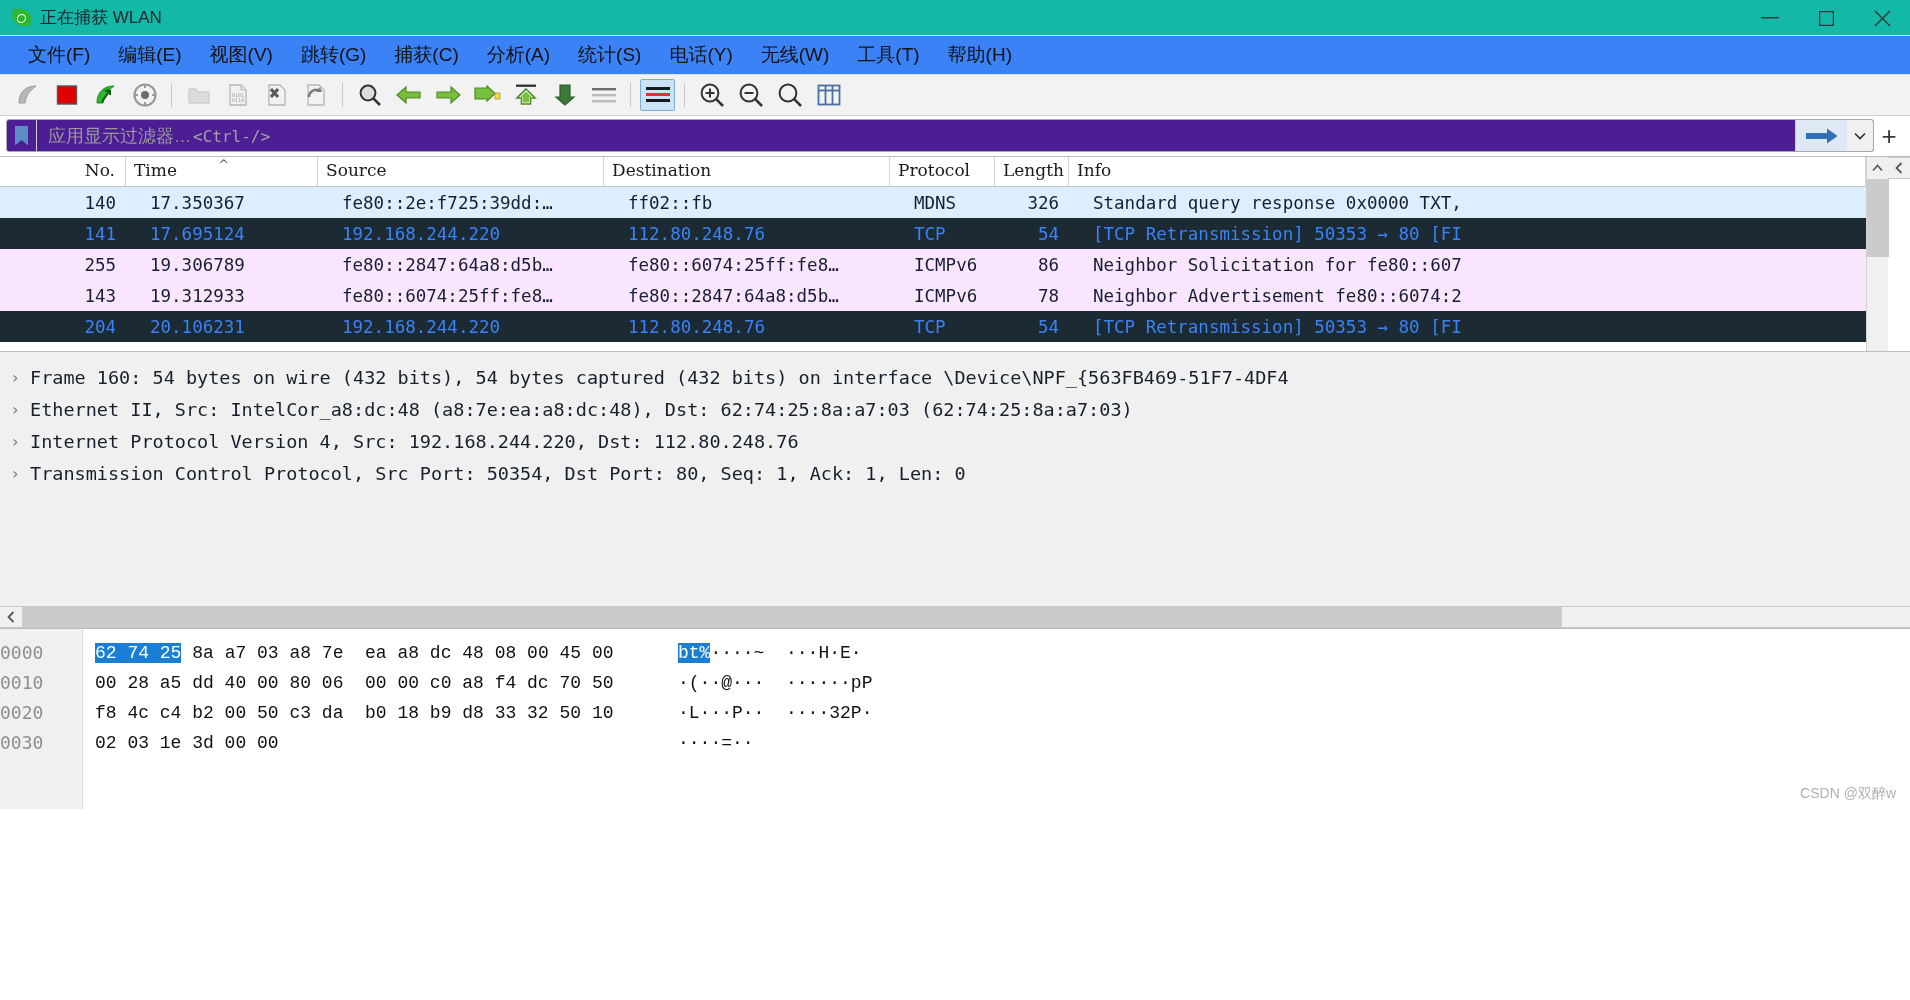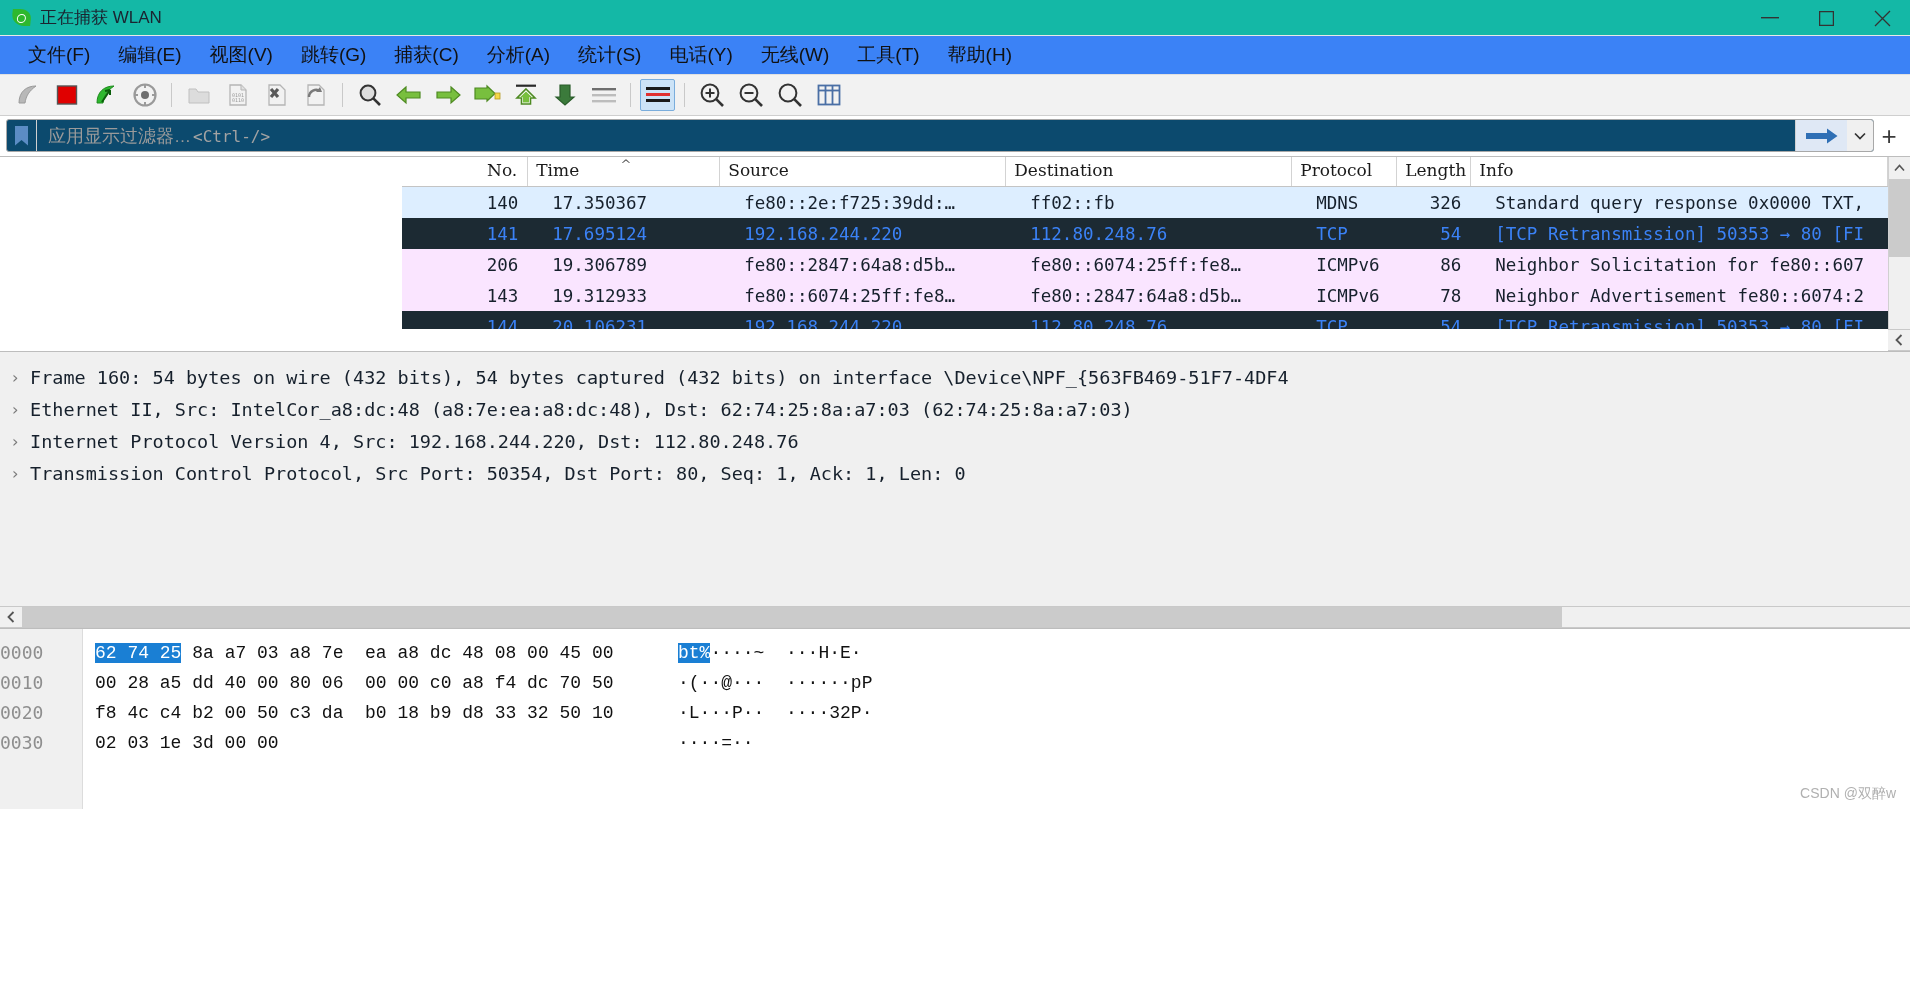--- a/index.html
+++ b/index.html
@@ -109,21 +109,21 @@
     background: #ffffff;
     padding: 3px 6px 4px 6px;
   }
   .filter-box {
     flex: 1;
     height: 33px;
     border: 1px solid #a8a8a8;
     border-radius: 3px;
     display: flex;
     align-items: center;
-    background: #0c4a6e;
+    background: #4c1d95;
     overflow: hidden;
   }
   .bookmark {
     width: 30px; height: 31px;
     display: flex; align-items: center; justify-content: center;
     border-right: 1px solid #d0d0d0;
     flex: none;
   }
   .bm-shape {
     width: 13px; height: 20px;
@@ -165,25 +165,24 @@
     font-size: 26px;
     color: #3b3b3b;
     line-height: 1;
     flex: none;
   }
 
   
   .packet-list {
     height: 195px;
     display: flex;
-    flex-direction: column;
+    flex-direction: row;
     background: #ffffff;
     border-top: 1px solid #bdbdbd;
     position: relative;
-    align-items: flex-end;
   }
   .pl-body-wrap { display: flex; flex: 1; min-height: 0; }
   .pl-cols { flex: 1; overflow: hidden; position: relative; }
   .pl-header {
     display: flex;
     height: 30px;
     background: #ffffff;
     border-bottom: 1px solid #c4c4c4;
     font-family: "DejaVu Serif", serif;
     font-size: 17px;
@@ -581,41 +580,41 @@
           <div class="cell c-no">141</div>
           <div class="cell c-time">17.695124</div>
           <div class="cell c-src">192.168.244.220</div>
           <div class="cell c-dst">112.80.248.76</div>
           <div class="cell c-proto">TCP</div>
           <div class="cell c-len">54</div>
           <div class="cell c-info">[TCP Retransmission] 50353 → 80 [FI</div>
         </div>
 
         <div class="prow row-icmpv6">
-          <div class="cell c-no">206</div>
+          <div class="cell c-no">255</div>
           <div class="cell c-time">19.306789</div>
           <div class="cell c-src">fe80::2847:64a8:d5b…</div>
           <div class="cell c-dst">fe80::6074:25ff:fe8…</div>
           <div class="cell c-proto">ICMPv6</div>
           <div class="cell c-len">86</div>
           <div class="cell c-info">Neighbor Solicitation for fe80::607</div>
         </div>
 
         <div class="prow row-icmpv6">
           <div class="cell c-no">143</div>
           <div class="cell c-time">19.312933</div>
           <div class="cell c-src">fe80::6074:25ff:fe8…</div>
           <div class="cell c-dst">fe80::2847:64a8:d5b…</div>
           <div class="cell c-proto">ICMPv6</div>
           <div class="cell c-len">78</div>
           <div class="cell c-info">Neighbor Advertisement fe80::6074:2</div>
         </div>
 
         <div class="prow row-bad">
-          <div class="cell c-no">144</div>
+          <div class="cell c-no">204</div>
           <div class="cell c-time">20.106231</div>
           <div class="cell c-src">192.168.244.220</div>
           <div class="cell c-dst">112.80.248.76</div>
           <div class="cell c-proto">TCP</div>
           <div class="cell c-len">54</div>
           <div class="cell c-info">[TCP Retransmission] 50353 → 80 [FI</div>
         </div>
 
       </div>
     </div>

